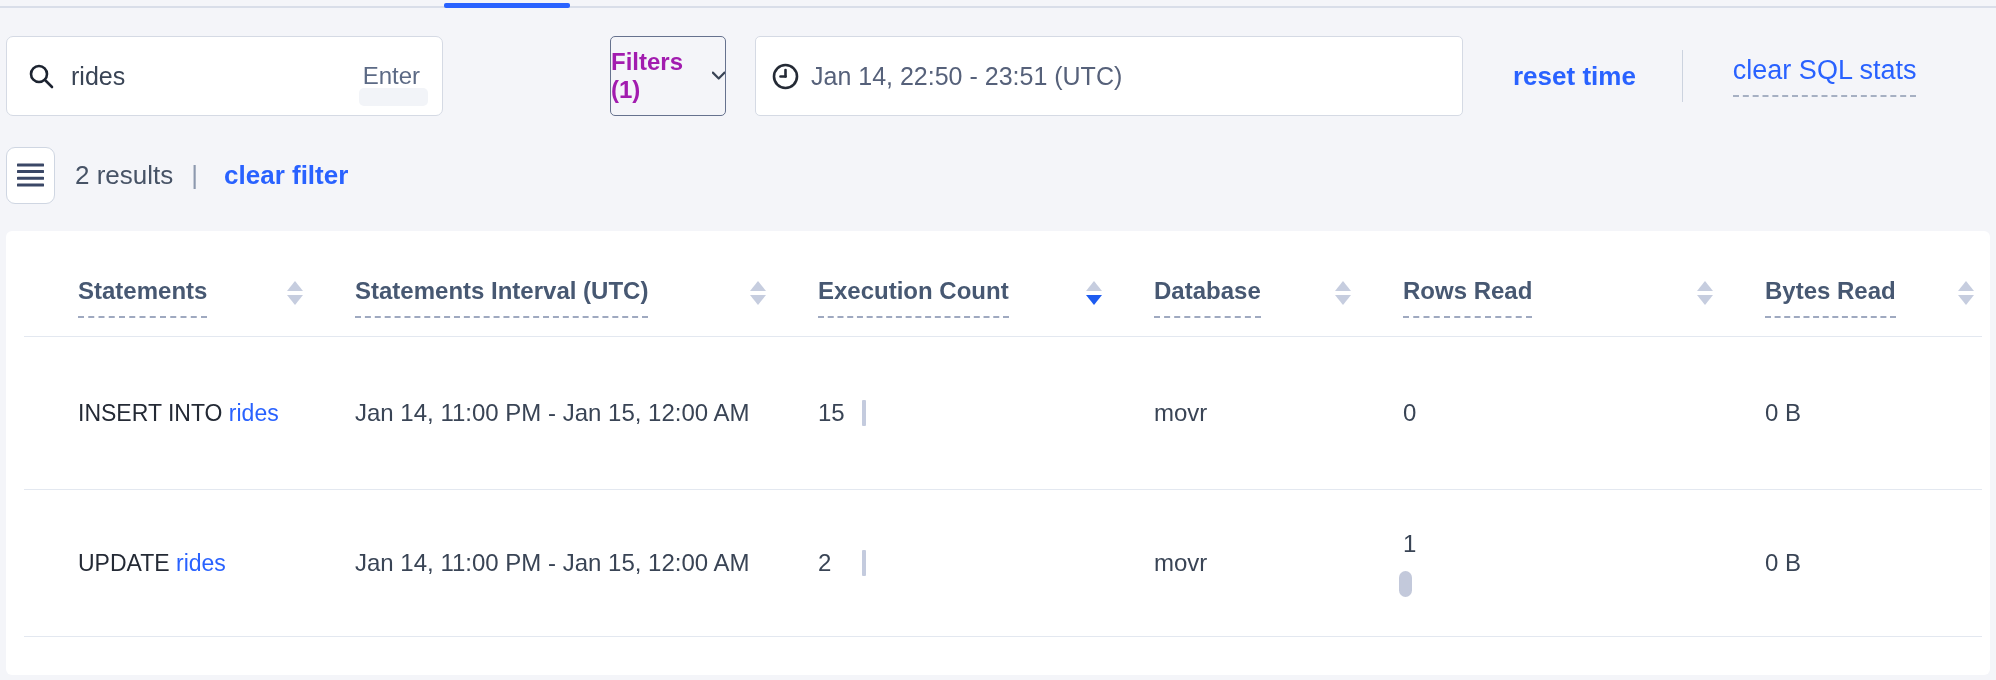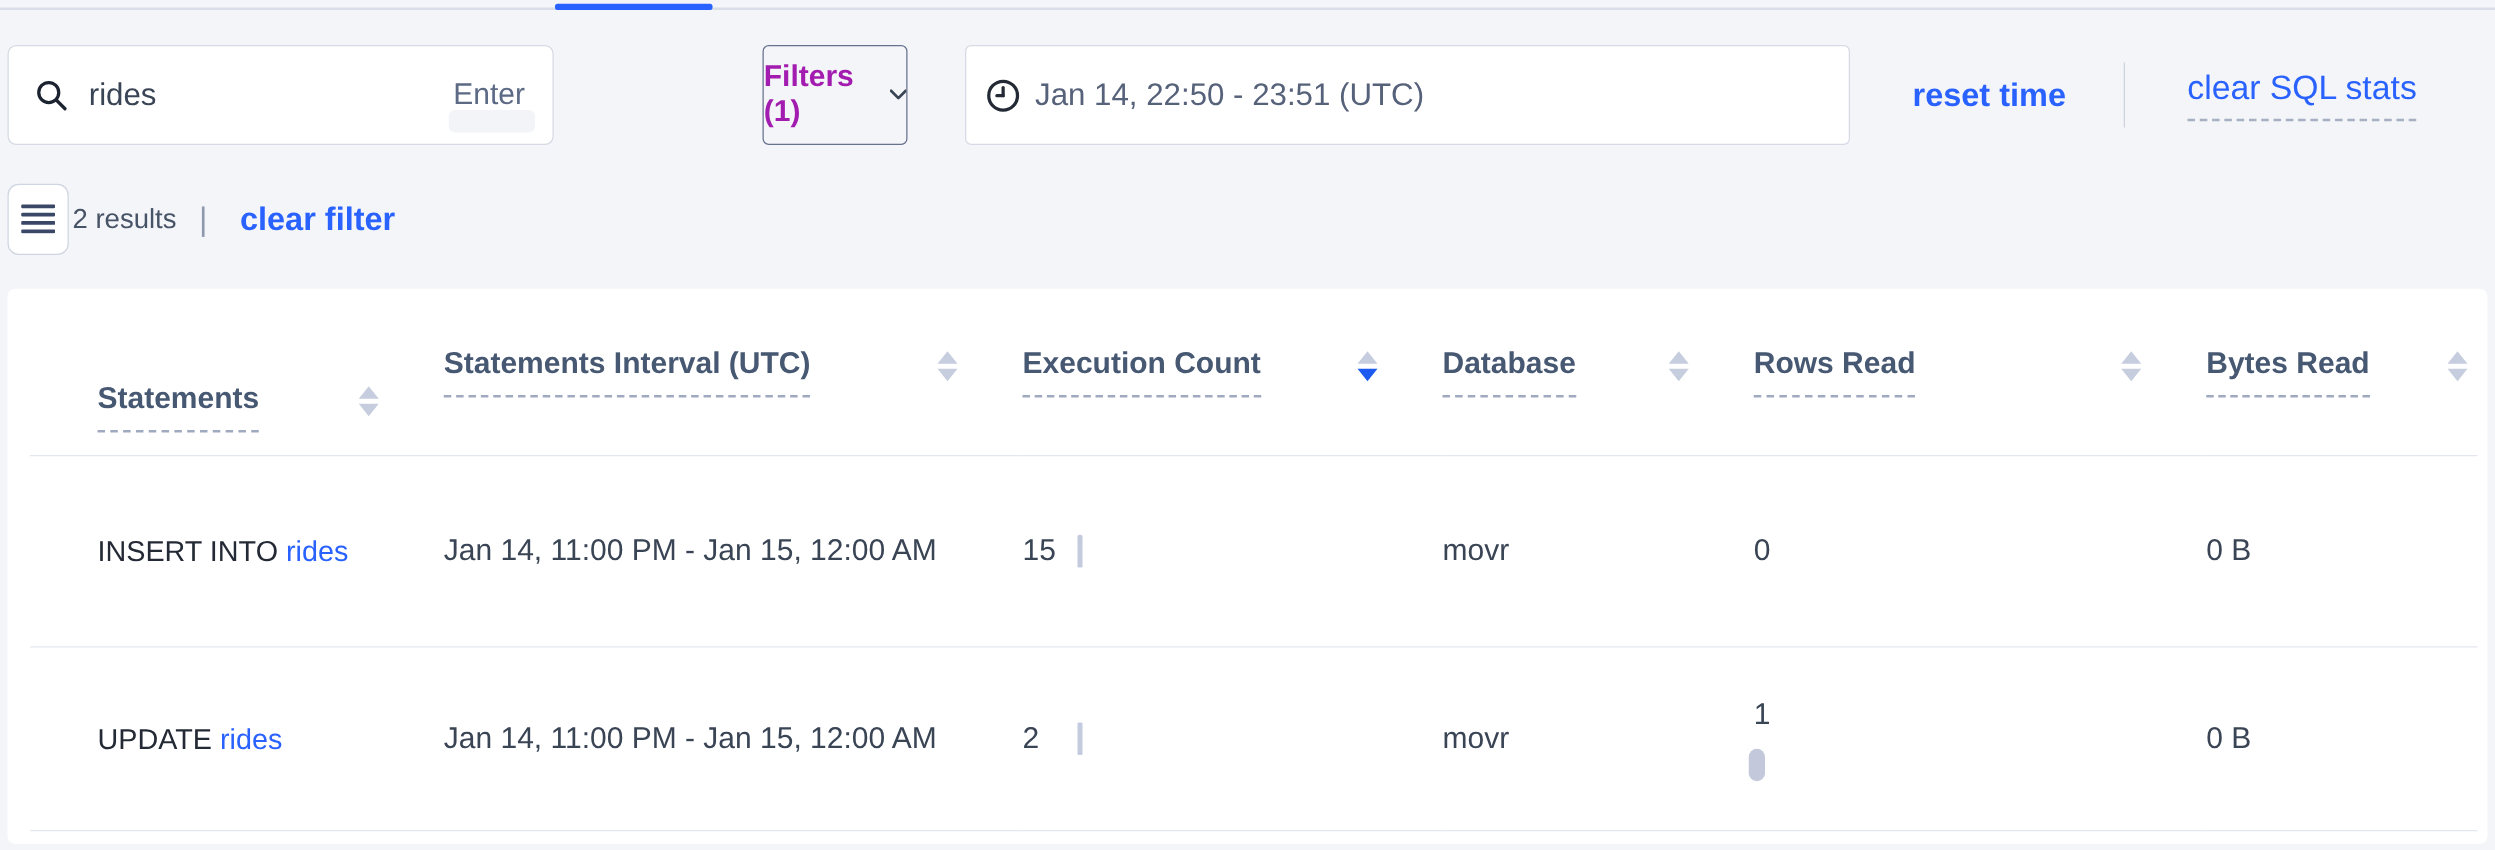--- a/index.html
+++ b/index.html
@@ -33,45 +33,45 @@
     display:flex; align-items:center; padding:0 22px 0 20px; gap:16px; }
   .search-box svg{ flex:none; }
   .search-input{ flex:1; border:none; outline:none; font-family:inherit;
     font-size:25px; color:var(--body); background:transparent; min-width:0; }
   .enter-hint{ position:relative; font-size:24px; color:#5c6a85; z-index:1; }
   .enter-hint::after{ content:''; position:absolute; left:-4px; right:-8px; bottom:-16px;
     height:18px; background:#f2f4f8; border-radius:5px; z-index:-1; }
   .filters-btn{ margin-left:167px; width:116px; border:1px solid #66728e; border-radius:5px;
     background:var(--page-bg); display:flex; align-items:center; justify-content:center; gap:10px;
     font-size:24px; font-weight:700; color:#a21caf; cursor:pointer; }
-  .time-box{ margin-left:46px; width:708px; background:#fff; border:1px solid var(--border);
+  .time-box{ margin-left:29px; width:708px; background:#fff; border:1px solid var(--border);
     border-radius:5px; display:flex; align-items:center; padding-left:16px; gap:12px;
     font-size:25px; color:var(--gray); cursor:pointer; }
   .reset-time{ margin-left:50px; align-self:center; font-size:26px; font-weight:700;
     color:var(--blue); cursor:pointer; white-space:nowrap; }
   .vdivider{ margin-left:46px; align-self:center; width:1px; height:52px; background:#ccd3df; }
   .clear-sql{ margin-left:50px; align-self:center; font-size:27px; color:var(--blue);
     border-bottom:2px dashed #a6b0c3; padding-bottom:9px; cursor:pointer; white-space:nowrap; }
   
   .results-bar{ display:flex; align-items:center; margin-top:30px; padding:0 6px; height:58px; }
   .columns-btn{ width:49px; height:57px; background:#fff; border:1px solid #cfd6e2;
     border-radius:9px; display:flex; align-items:center; justify-content:center; cursor:pointer; }
-  .results-count{ margin-left:3px; font-size:22px; color:#475366; }
+  .results-count{ margin-left:20px; font-size:26px; color:#475366; }
   .results-sep{ margin-left:18px; font-size:26px; color:#8d99af; }
   .clear-filter{ margin-left:26px; font-size:26px; font-weight:700; color:var(--blue); cursor:pointer; }
   
   .card{ margin:27px 6px 0 6px; height:444px; background:var(--card); border-radius:6px;
     padding:0 8px 0 18px; overflow:hidden; }
   table{ width:100%; border-collapse:collapse; table-layout:fixed; }
   col.c1{width:331px} col.c2{width:463px} col.c3{width:336px}
   col.c4{width:249px} col.c5{width:362px} col.c6{width:217px}
   th{ text-align:left; vertical-align:top; padding-top:46px; padding-bottom:18px; font-weight:400; }
   .th-flex{ display:flex; align-items:flex-start; justify-content:space-between; padding-right:52px; }
   th:last-child .th-flex{ padding-right:8px; }
-  th.first .th-flex{ padding-left:54px;margin-top:28px; }
+  th.first .th-flex{ padding-left:54px; }
   .th-label{ font-size:24px; font-weight:700; color:var(--hdr);
     border-bottom:2px dashed var(--dash); padding-bottom:11px; white-space:nowrap; cursor:pointer; }
   .sort{ display:inline-flex; flex-direction:column; gap:4px; margin-top:4px; cursor:pointer; }
   .sort i{ width:0; height:0; border-left:8px solid transparent; border-right:8px solid transparent; }
   .sort .up{ border-bottom:10px solid var(--arrow); }
   .sort .dn{ border-top:10px solid var(--arrow); }
   .sort .dn.active{ border-top-color:#1d5bf0; }
   td{ border-top:1px solid var(--divider); vertical-align:middle; font-size:24px; color:var(--body); }
   tr.r1 td{ height:153px; }
   tr.r2 td{ height:147px; border-bottom:1px solid var(--divider); }

